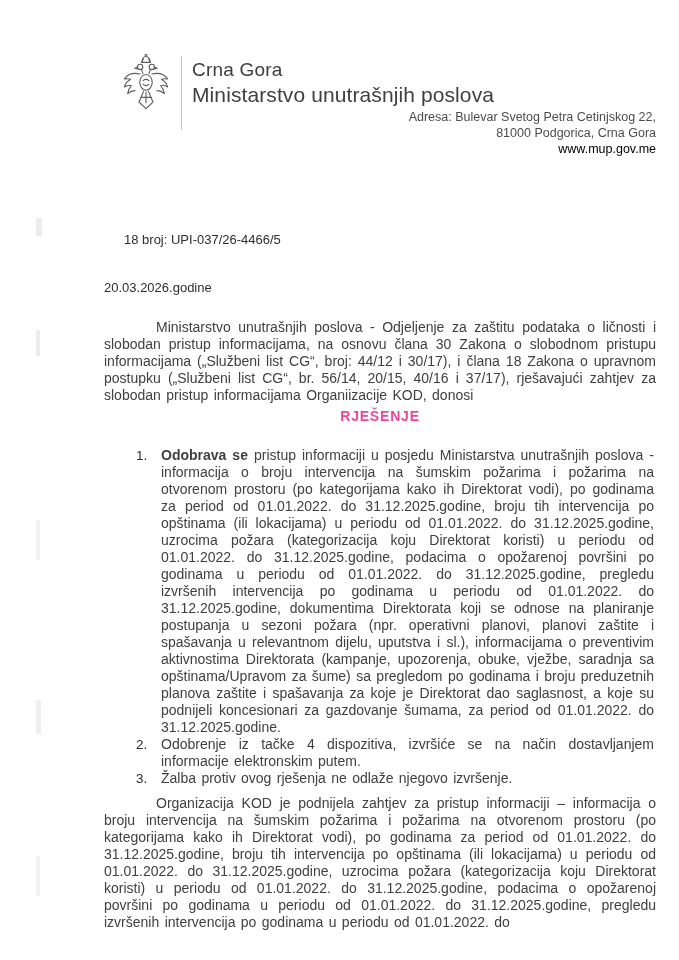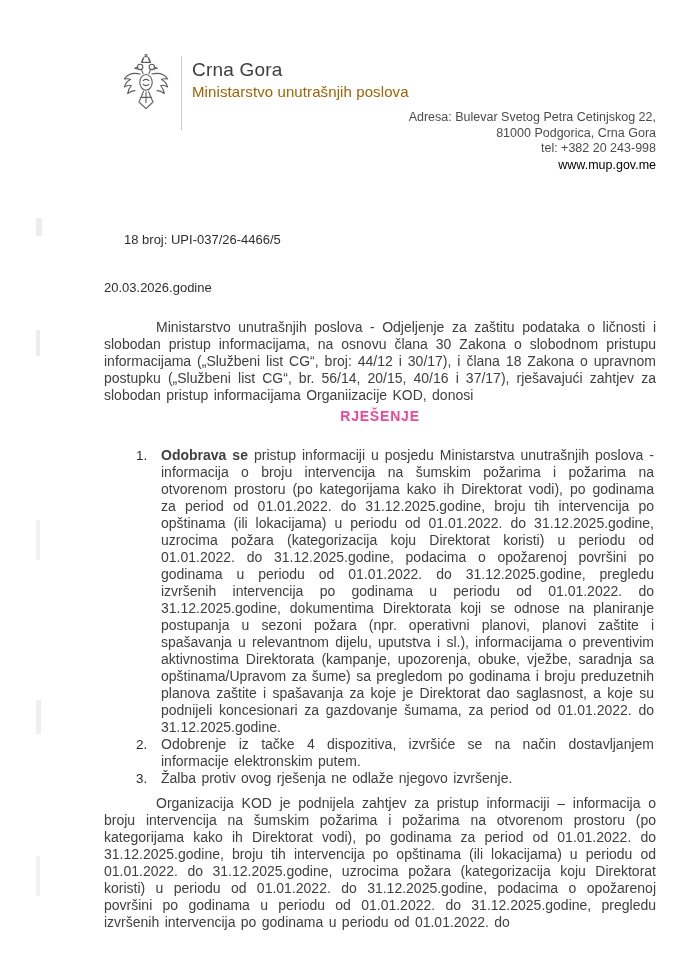--- a/index.html
+++ b/index.html
@@ -15,21 +15,21 @@
   }
   
   .coat { position:absolute; left:85px; top:54px; width:50px; height:60px; }
   .vline { position:absolute; left:145px; top:56px; width:1px; height:74px; background:#c7c7c7; }
   .country {
     position:absolute; left:156px; top:59px;
     font-size:19px; color:#3d3d3d; letter-spacing:0.2px;
   }
   .ministry {
     position:absolute; left:156px; top:83px;
-    font-size:15px; color:#a16207; letter-spacing:0.1px;
+    font-size:21px; color:#404040; letter-spacing:0.1px;
   }
   .dept {
     position:absolute; left:156px; top:105px;
     font-family:"Liberation Serif", serif;
     font-weight:bold; font-size:12.5px; line-height:14px; color:#2d2d2d;
   }
   .addr {
     position:absolute; right:59px; top:110px;
     text-align:right; font-size:12.5px; line-height:15.5px; color:#4c4c4c;
   }
@@ -113,21 +113,20 @@
     </svg>
   </div>
   <div class="vline"></div>
 
   <div class="country">Crna Gora</div>
   <div class="ministry">Ministarstvo unutrašnjih poslova</div>
 
   <div class="addr">
     <div>Adresa: Bulevar Svetog Petra Cetinjskog 22,</div>
     <div>81000 Podgorica, Crna Gora</div>
-    <div>tel: +382 20 243-998</div>
     <div class="web">www.mup.gov.me</div>
   </div>
 
   <div class="ref">18 broj: UPI-037/26-4466/5</div>
   <div class="date">20.03.2026.godine</div>
 
   <p class="para intro">Ministarstvo unutrašnjih poslova - Odjeljenje za zaštitu podataka o ličnosti i slobodan pristup informacijama, na osnovu člana 30 Zakona o slobodnom pristupu informacijama („Službeni list CG“, broj: 44/12 i 30/17), i člana 18 Zakona o upravnom postupku („Službeni list CG“, br. 56/14, 20/15, 40/16 i 37/17), rješavajući zahtjev za slobodan pristup informacijama Organiizacije KOD, donosi</p>
 
   <div class="title1">RJEŠENJE</div>
 

